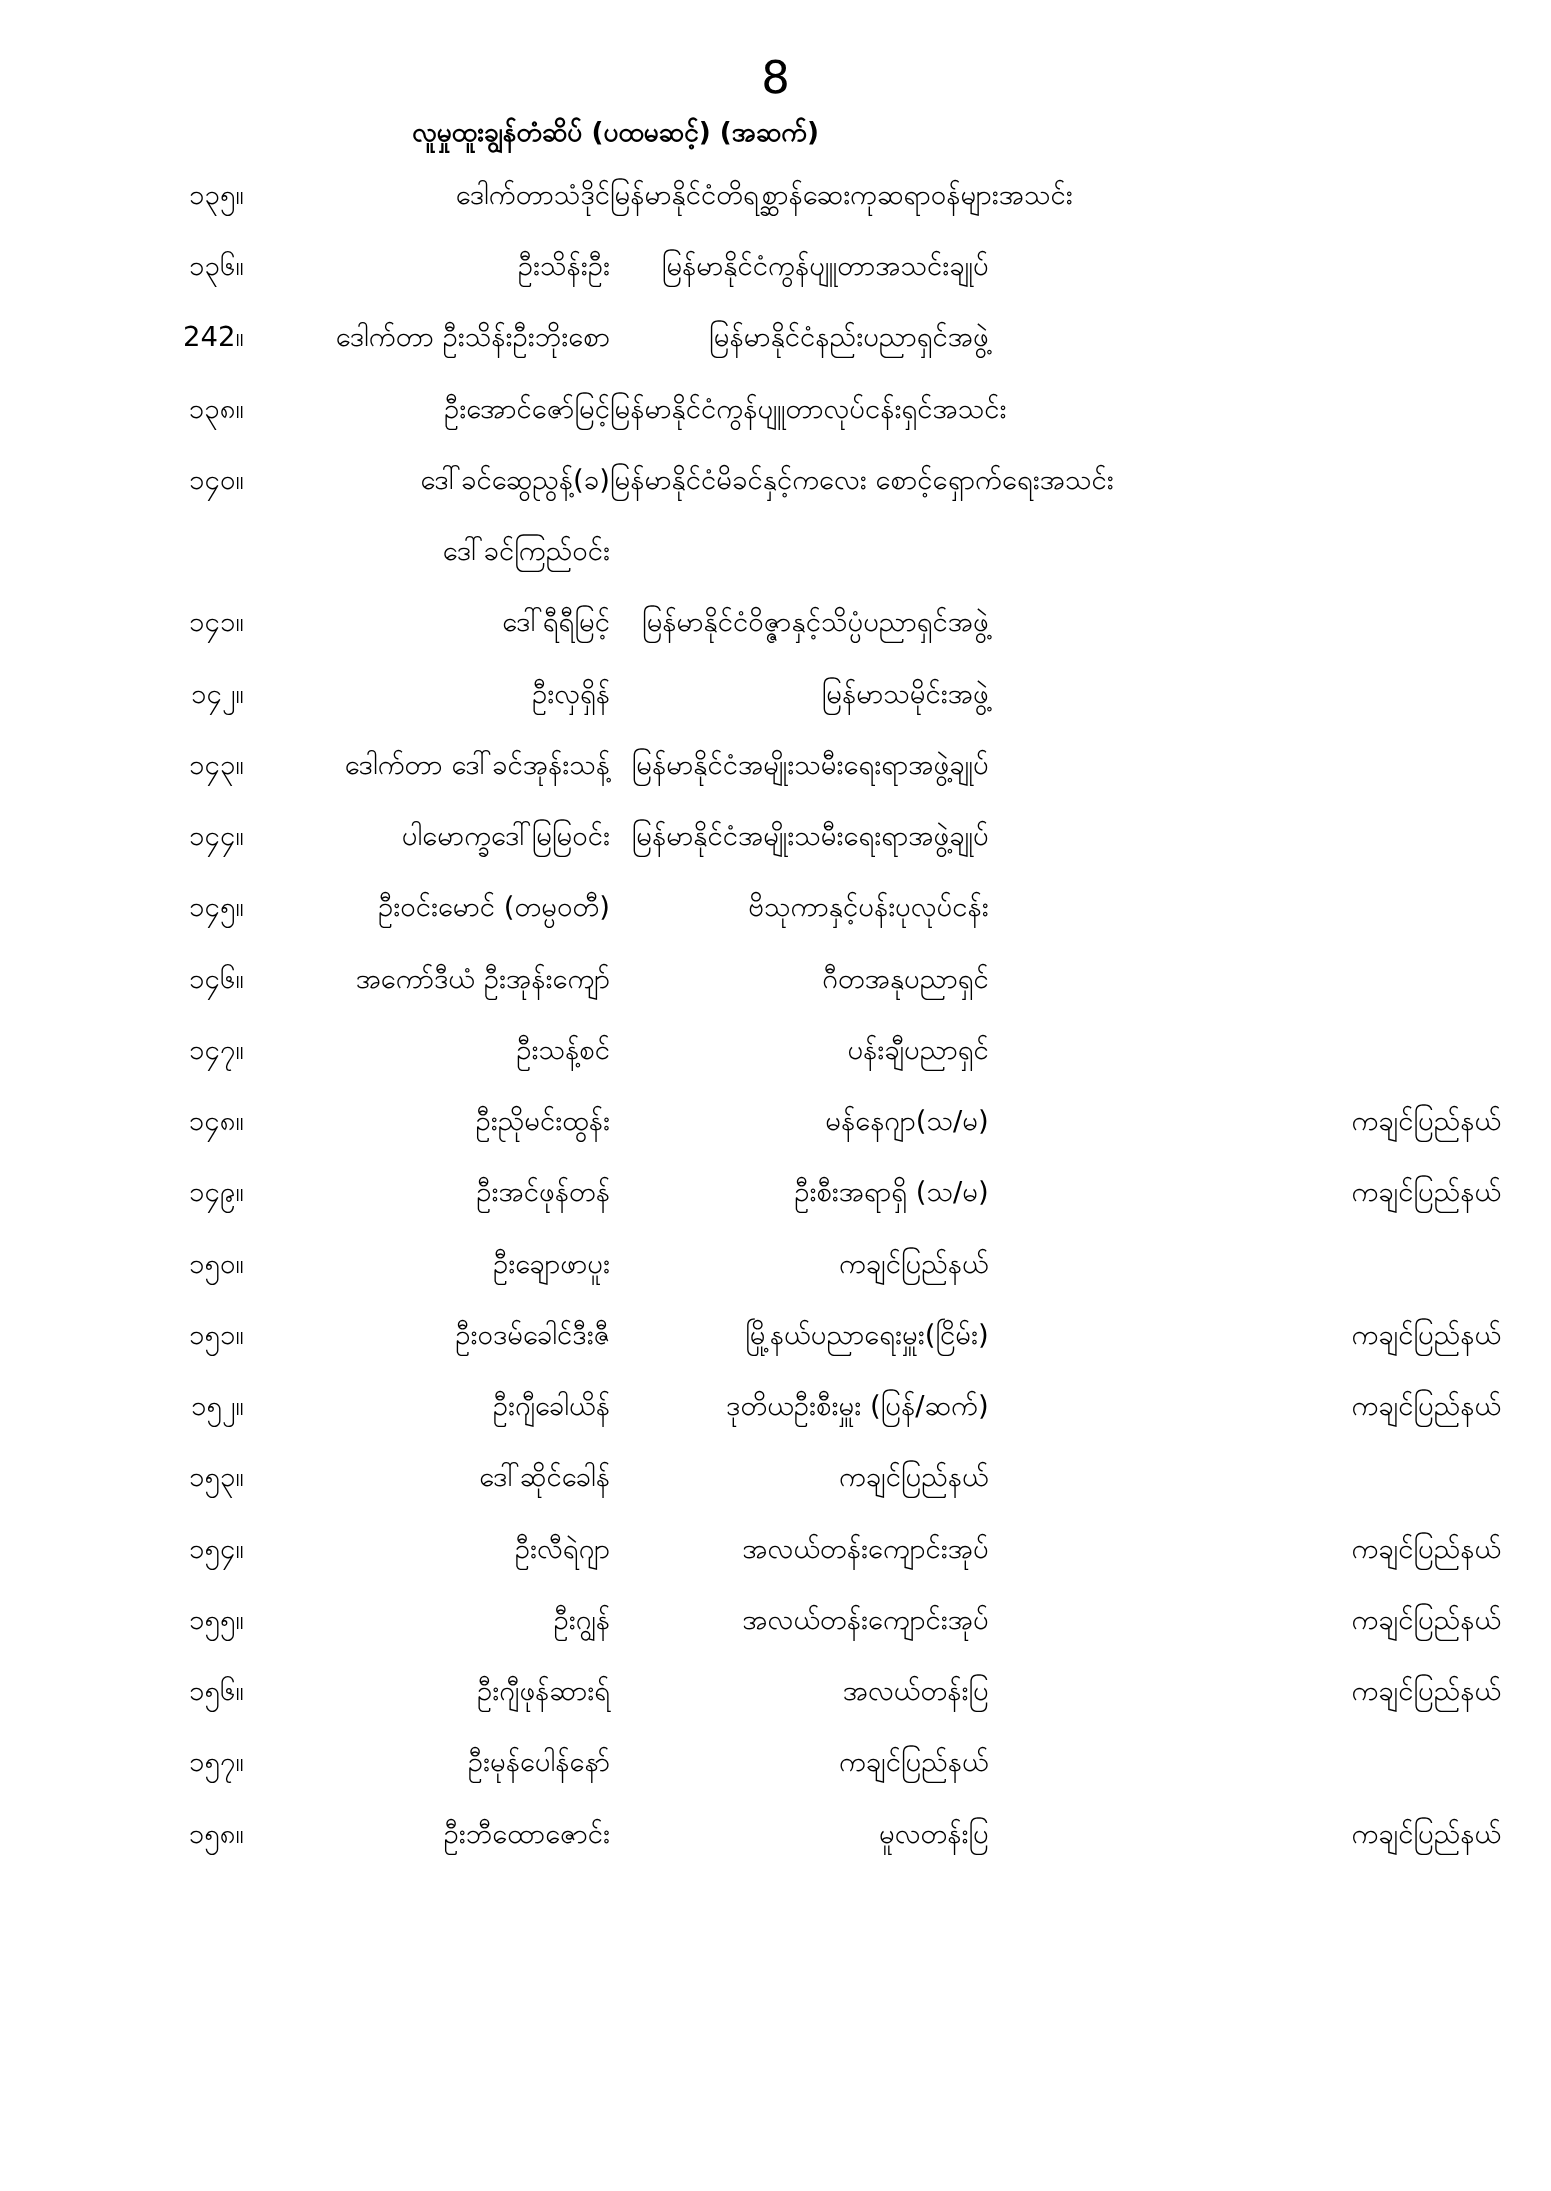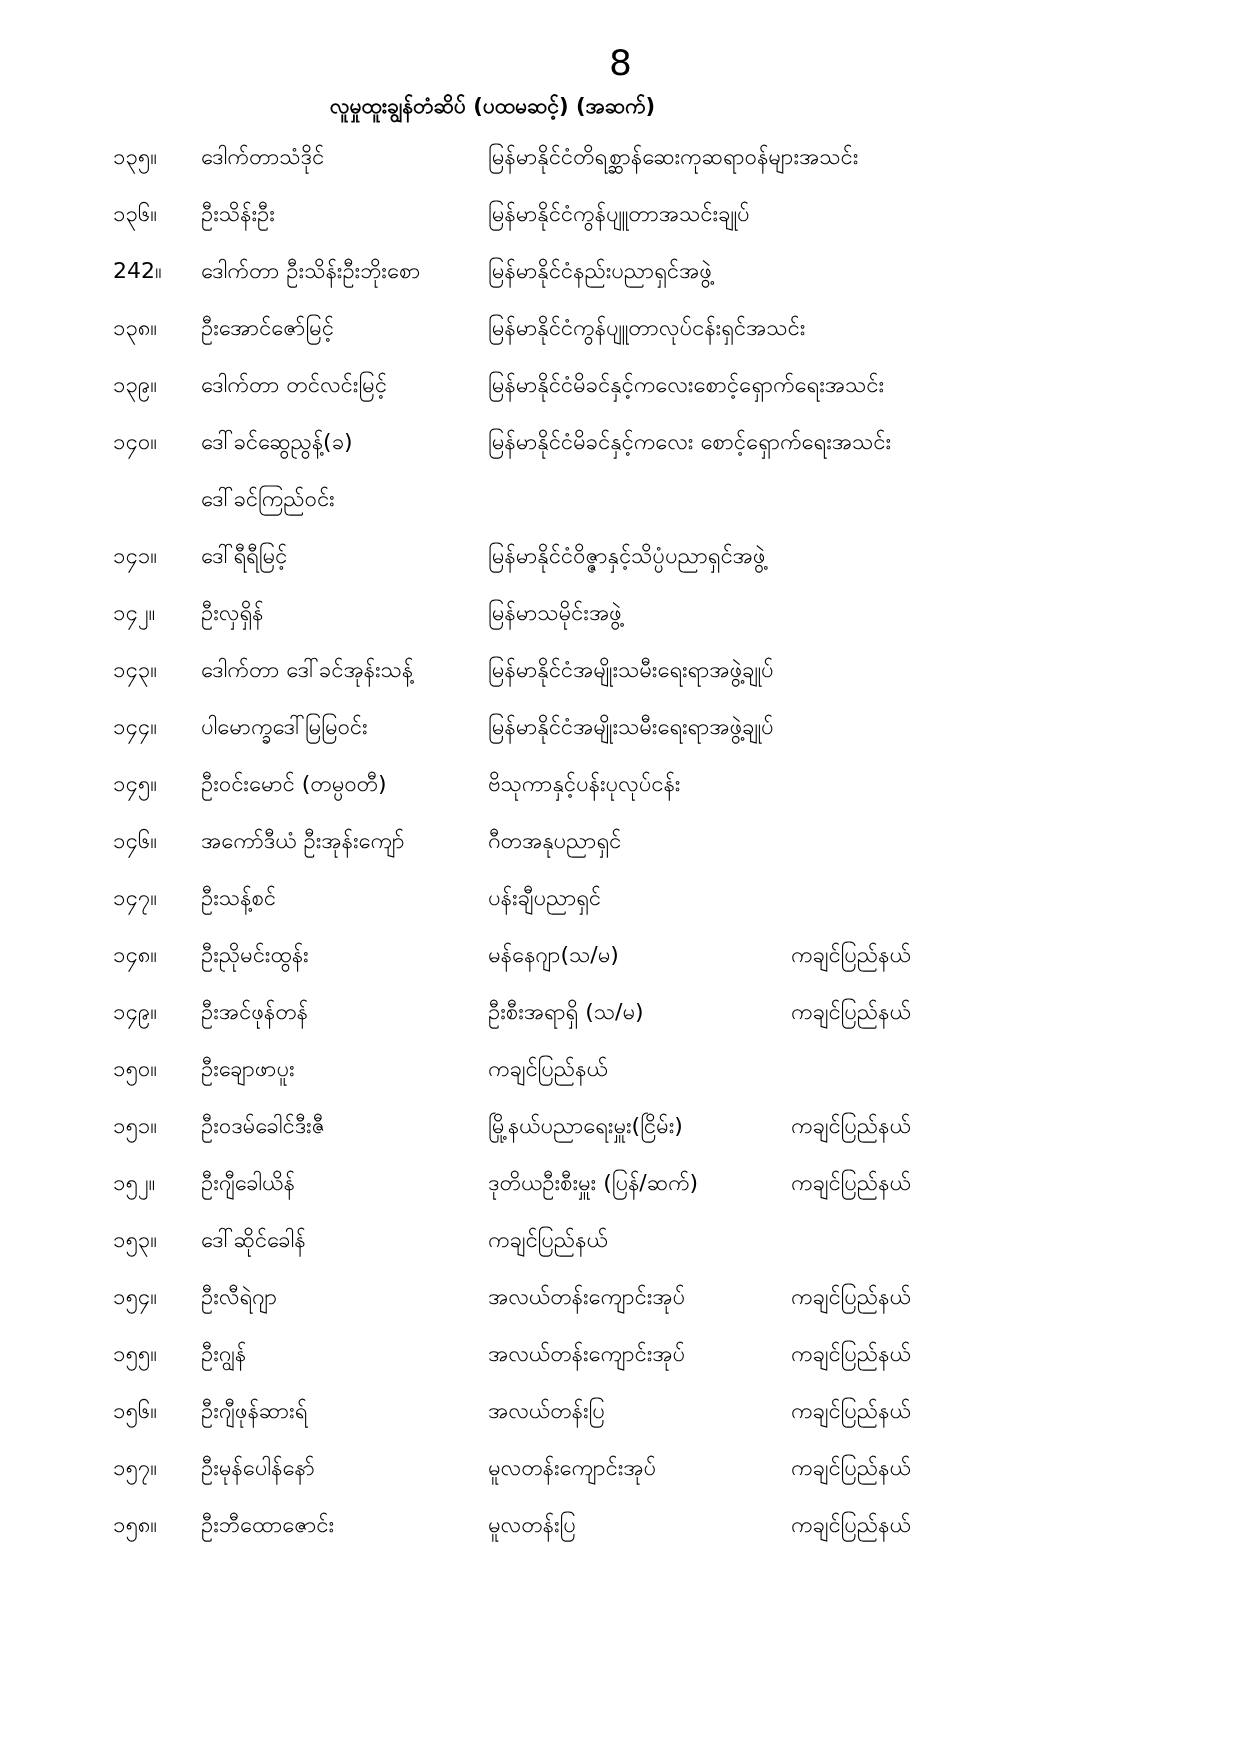--- a/index.html
+++ b/index.html
@@ -34,20 +34,21 @@
     text-align: center;
     font-size: 21px;
     font-weight: 700;
     color: #000000;
   }
   .rows {
     position: absolute;
     top: 142px;
     left: 113px;
     right: 40px;
+    text-align: right;
   }
   .row {
     display: grid;
     grid-template-columns: 88px 287px 303px 1fr;
     align-items: start;
     height: 57px;
     font-size: 22px;
     line-height: 30px;
     white-space: nowrap;
   }
@@ -87,26 +88,20 @@
       <span class="cell region"></span>
     </div>
 
     <div class="row">
       <span class="cell no">၁၃၈။</span>
       <span class="cell name">ဦးအောင်ဇော်မြင့်</span>
       <span class="cell pos">မြန်မာနိုင်ငံကွန်ပျူတာလုပ်ငန်းရှင်အသင်း</span>
       <span class="cell region"></span>
     </div>
 
-    <div class="row">
-      <span class="cell no">၁၃၉။</span>
-      <span class="cell name">ဒေါက်တာ တင်လင်းမြင့်</span>
-      <span class="cell pos">မြန်မာနိုင်ငံမိခင်နှင့်ကလေးစောင့်ရှောက်ရေးအသင်း</span>
-      <span class="cell region"></span>
-    </div>
 
     <div class="row">
       <span class="cell no">၁၄၀။</span>
       <span class="cell name">ဒေါ်ခင်ဆွေညွန့်(ခ)</span>
       <span class="cell pos">မြန်မာနိုင်ငံမိခင်နှင့်ကလေး စောင့်ရှောက်ရေးအသင်း</span>
       <span class="cell region"></span>
     </div>
 
     <div class="row">
       <span class="cell no"></span>
@@ -221,21 +216,20 @@
     <div class="row">
       <span class="cell no">၁၅၆။</span>
       <span class="cell name">ဦးဂျီဖုန်ဆားရ်</span>
       <span class="cell pos">အလယ်တန်းပြ</span>
       <span class="cell region">ကချင်ပြည်နယ်</span>
     </div>
 
     <div class="row">
       <span class="cell no">၁၅၇။</span>
       <span class="cell name">ဦးမုန်ပေါန်နော်</span>
-      <span class="cell pos">မူလတန်းကျောင်းအုပ်</span>
       <span class="cell region">ကချင်ပြည်နယ်</span>
     </div>
 
     <div class="row">
       <span class="cell no">၁၅၈။</span>
       <span class="cell name">ဦးဘီထောဇောင်း</span>
       <span class="cell pos">မူလတန်းပြ</span>
       <span class="cell region">ကချင်ပြည်နယ်</span>
     </div>
   </div>

